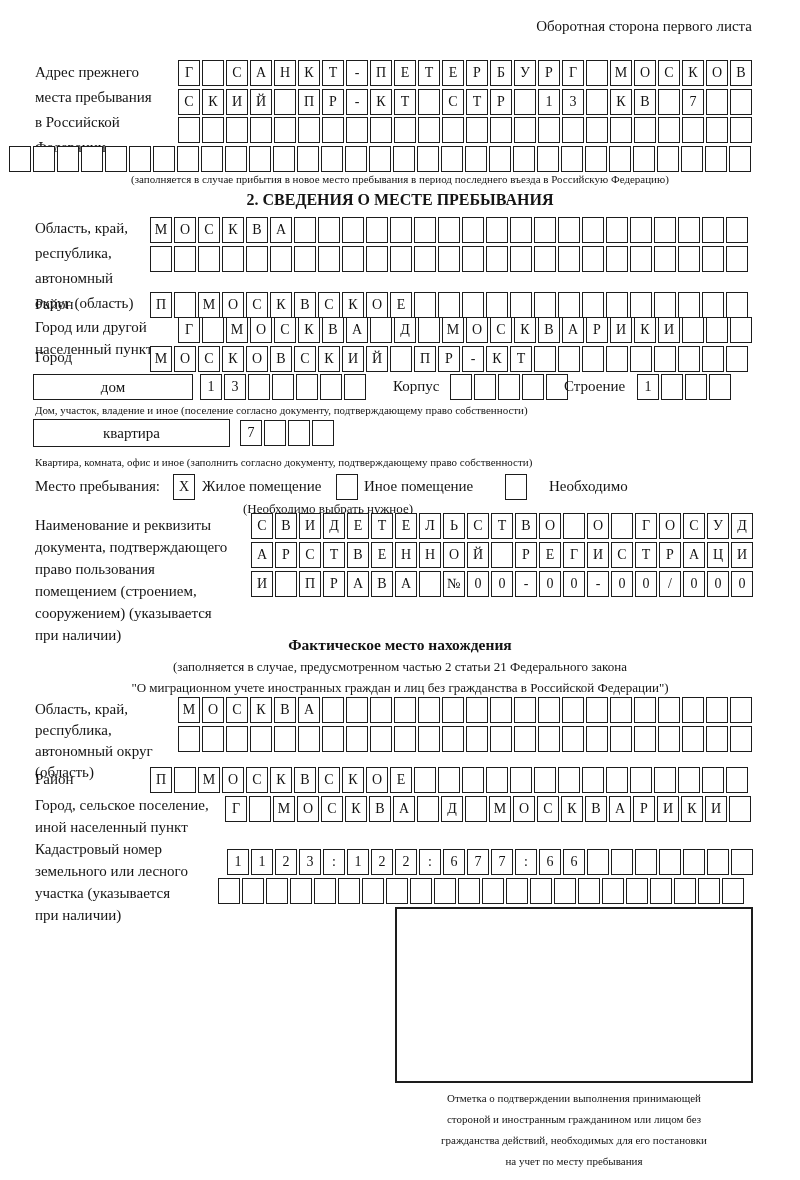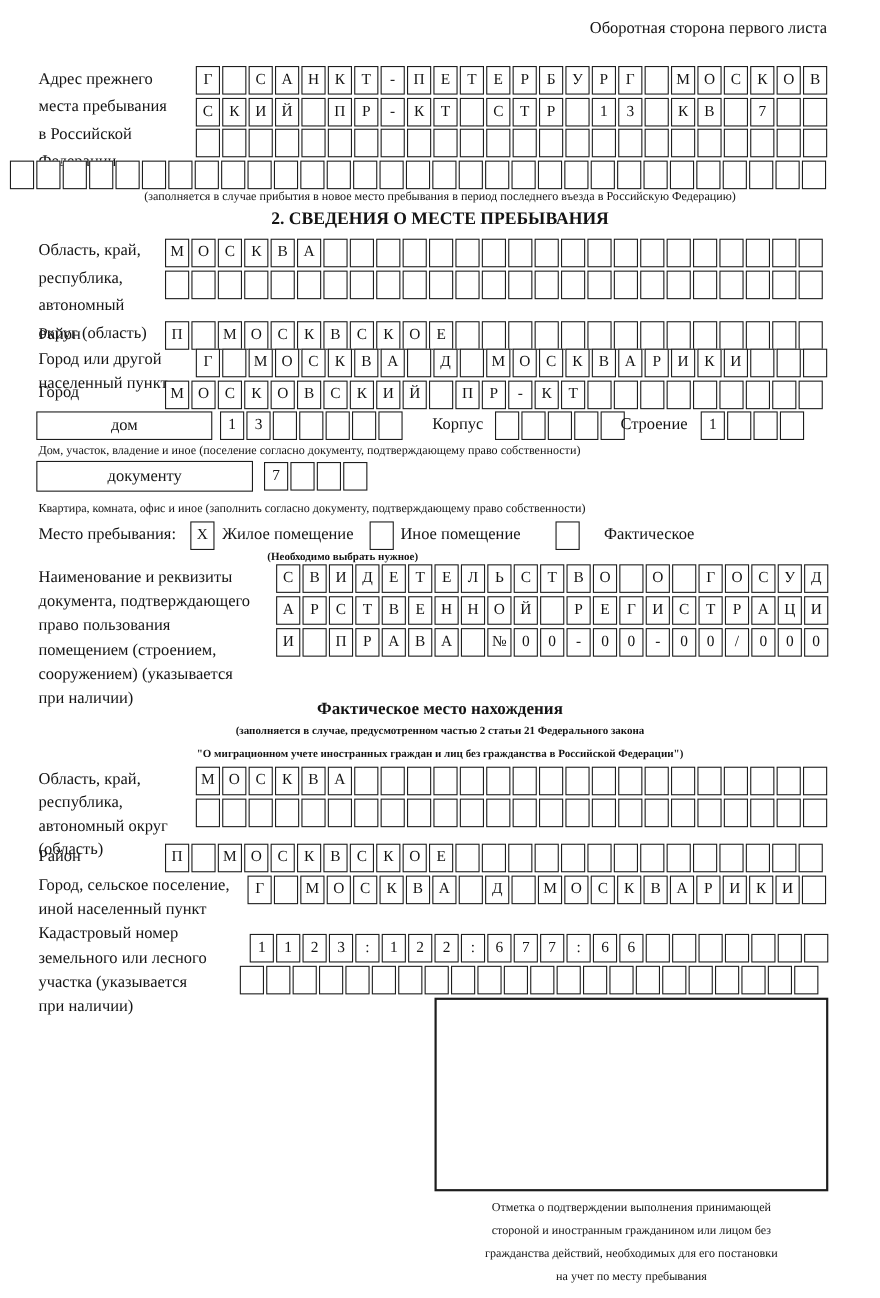--- a/index.html
+++ b/index.html
@@ -11,21 +11,21 @@
   }
   .lbl {
     position:absolute; font-size:15px; line-height:25px;
     white-space:pre-line; color:#141414;
   }
   .lh21 { line-height:21px; }
   .lh22 { line-height:22px; }
   .caption { position:absolute; font-size:11px; white-space:nowrap; }
   .center { left:0; right:0; text-align:center; white-space:normal; }
   .title { position:absolute; font-size:16px; font-weight:bold; }
-  .note-line { position:absolute; font-size:10px;font-weight:bold; }
+  .note-line { position:absolute; font-size:13px; }
   .cellrow { position:absolute; display:flex; gap:2px; }
   .cell {
     width:22px; height:26px; box-sizing:border-box;
     border:1.6px solid #1d1d1d; background:#fff;
     display:flex; align-items:center; justify-content:center;
     font-size:14px; font-family:"Liberation Serif", serif;
     flex:0 0 auto;
   }
   .fieldbox {
     position:absolute; height:26px; box-sizing:border-box;
@@ -336,42 +336,42 @@
     </div>
   <div class="inline-lbl" style="left:564px; top:378px">Строение</div>
   <div class="cellrow" style="left:637px; top:374px">
       <span class="cell">1</span>
       <span class="cell"></span>
       <span class="cell"></span>
       <span class="cell"></span>
     </div>
   <div class="caption" style="left:35px; top:404px">Дом, участок, владение и иное (поселение согласно документу, подтверждающему право собственности)</div>
 
-  <div class="fieldbox" style="left:33px; top:419px; width:197px; height:28px">документу</div>
+  <div class="fieldbox" style="left:33px; top:419px; width:197px; height:28px">квартира</div>
   <div class="cellrow" style="left:240px; top:420px">
       <span class="cell">7</span>
       <span class="cell"></span>
       <span class="cell"></span>
       <span class="cell"></span>
     </div>
   <div class="caption" style="left:35px; top:456px">Квартира, комната, офис и иное (заполнить согласно документу, подтверждающему право собственности)</div>
 
   <div class="inline-lbl" style="left:35px; top:478px">Место пребывания:</div>
   <div class="cellrow" style="left:173px; top:474px">
       <span class="cell">X</span>
     </div>
   <div class="inline-lbl" style="left:202px; top:478px">Жилое помещение</div>
   <div class="cellrow" style="left:336px; top:474px">
       <span class="cell"></span>
     </div>
   <div class="inline-lbl" style="left:364px; top:478px">Иное помещение</div>
   <div class="cellrow" style="left:505px; top:474px">
       <span class="cell"></span>
     </div>
-  <div class="inline-lbl" style="left:549px; top:478px">Фактическое</div>
+  <div class="inline-lbl" style="left:549px; top:478px">Необходимо</div>
   <div class="note-line" style="left:243px; top:501px">(Необходимо выбрать нужное)</div>
 
   <div class="lbl lh22" style="left:35px; top:514px; width:215px">Наименование и реквизиты
 документа, подтверждающего
 право пользования
 помещением (строением,
 сооружением) (указывается
 при наличии)</div>
   <div class="cellrow" style="left:251px; top:513px">
       <span class="cell">С</span>

